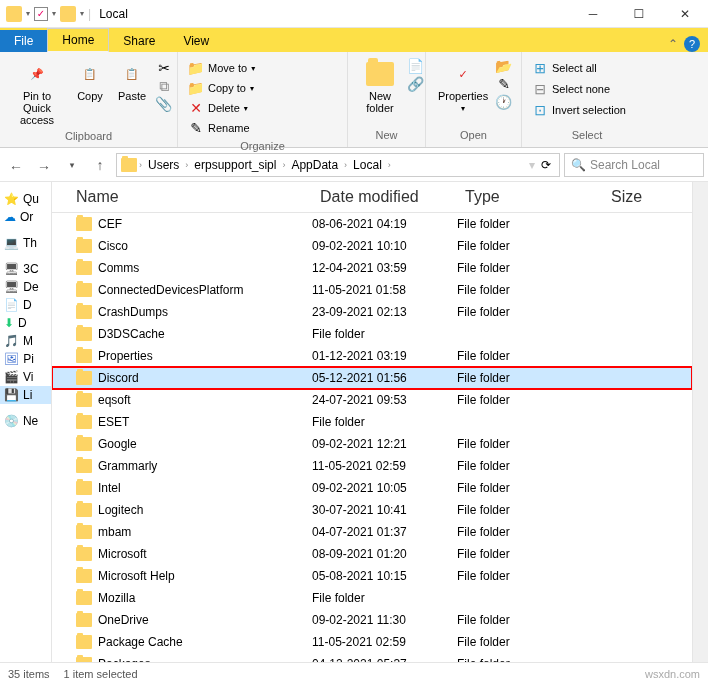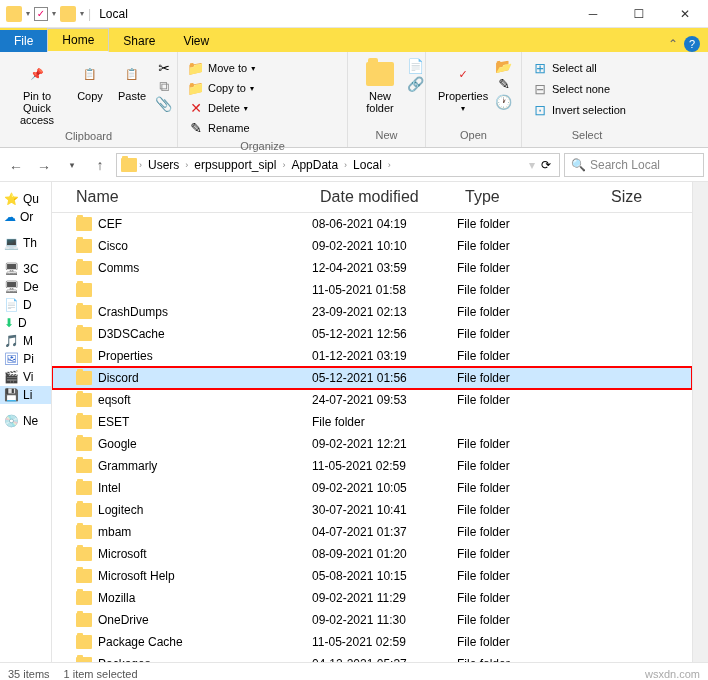--- a/index.html
+++ b/index.html
@@ -301,40 +301,40 @@
             <span class="folder-ico"></span>
             <span>Comms</span>
           </div>
           <div class="col-date">12-04-2021 03:59</div>
           <div class="col-type">File folder</div>
           <div class="col-size"></div>
         </div>
         <div class="row">
           <div class="col-name">
             <span class="folder-ico"></span>
+            <span>ConnectedDevicesPlatform</span>
           </div>
           <div class="col-date">11-05-2021 01:58</div>
           <div class="col-type">File folder</div>
           <div class="col-size"></div>
         </div>
         <div class="row">
           <div class="col-name">
             <span class="folder-ico"></span>
             <span>CrashDumps</span>
           </div>
           <div class="col-date">23-09-2021 02:13</div>
           <div class="col-type">File folder</div>
           <div class="col-size"></div>
         </div>
         <div class="row">
           <div class="col-name">
             <span class="folder-ico"></span>
             <span>D3DSCache</span>
           </div>
-          <div class="col-date">05-12-2021 12:56</div>
           <div class="col-type">File folder</div>
           <div class="col-size"></div>
         </div>
         <div class="row">
           <div class="col-name">
             <span class="folder-ico"></span>
             <span>Properties</span>
           </div>
           <div class="col-date">01-12-2021 03:19</div>
           <div class="col-type">File folder</div>
@@ -427,21 +427,20 @@
           </div>
           <div class="col-date">05-08-2021 10:15</div>
           <div class="col-type">File folder</div>
           <div class="col-size"></div>
         </div>
         <div class="row">
           <div class="col-name">
             <span class="folder-ico"></span>
             <span>Mozilla</span>
           </div>
-          <div class="col-date">09-02-2021 11:29</div>
           <div class="col-type">File folder</div>
           <div class="col-size"></div>
         </div>
         <div class="row">
           <div class="col-name">
             <span class="folder-ico"></span>
             <span>OneDrive</span>
           </div>
           <div class="col-date">09-02-2021 11:30</div>
           <div class="col-type">File folder</div>

